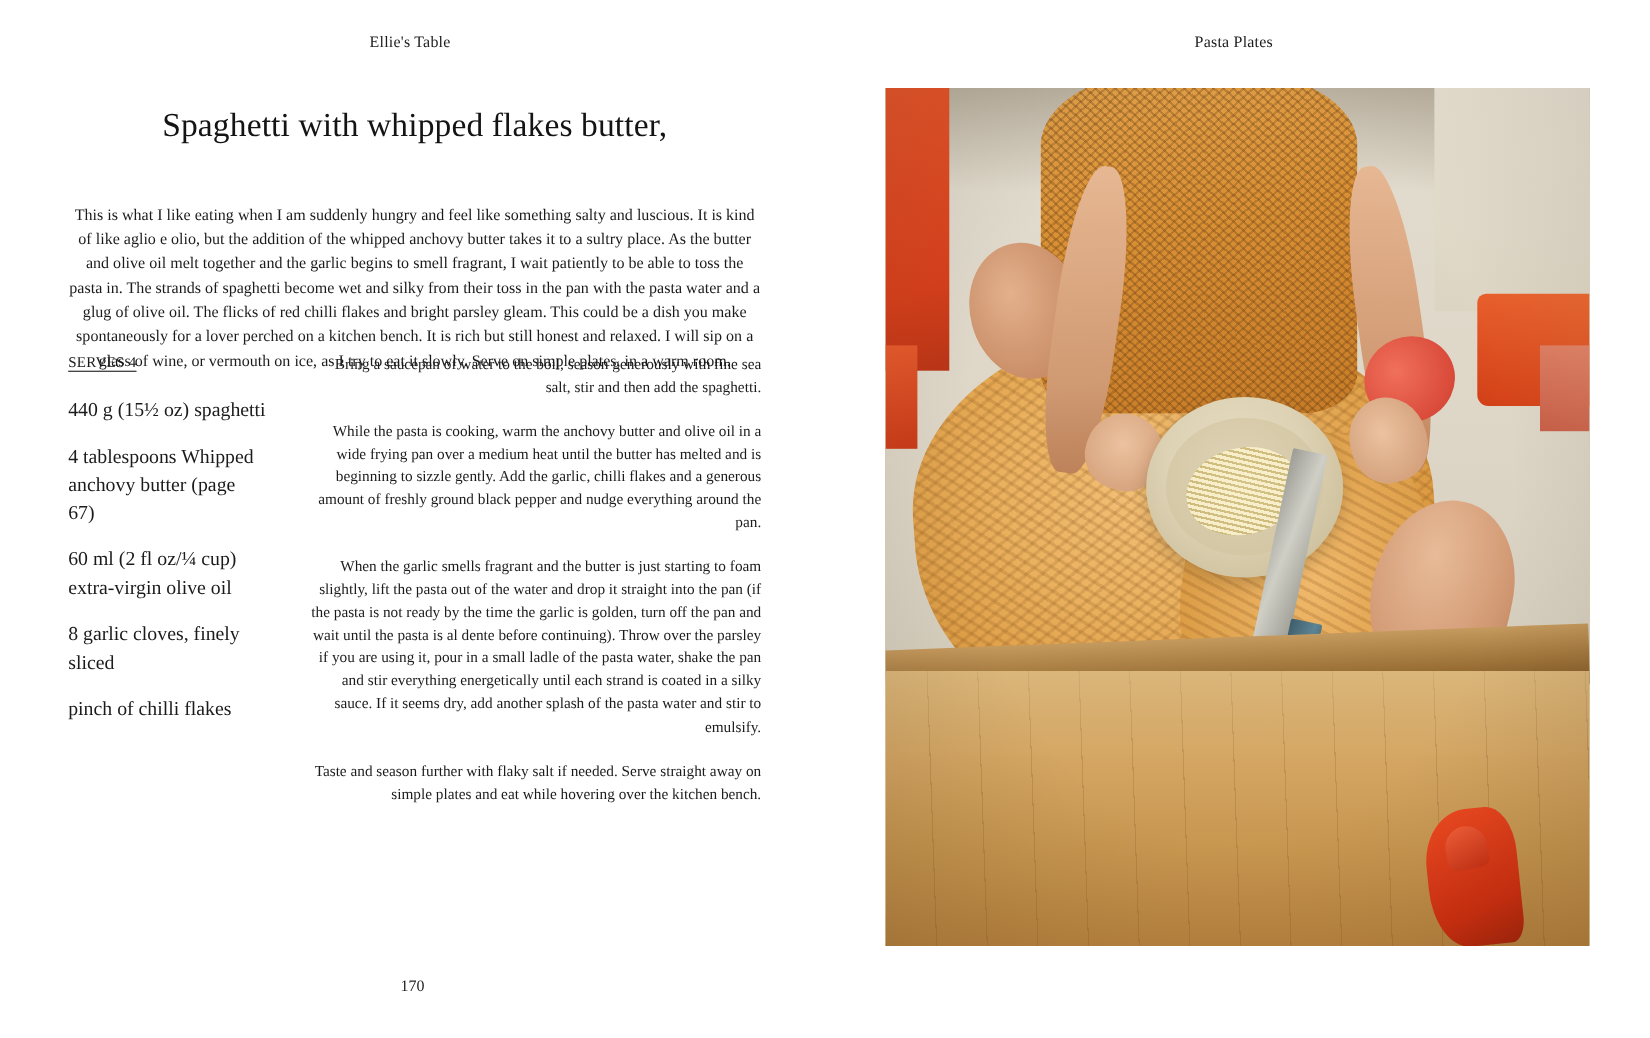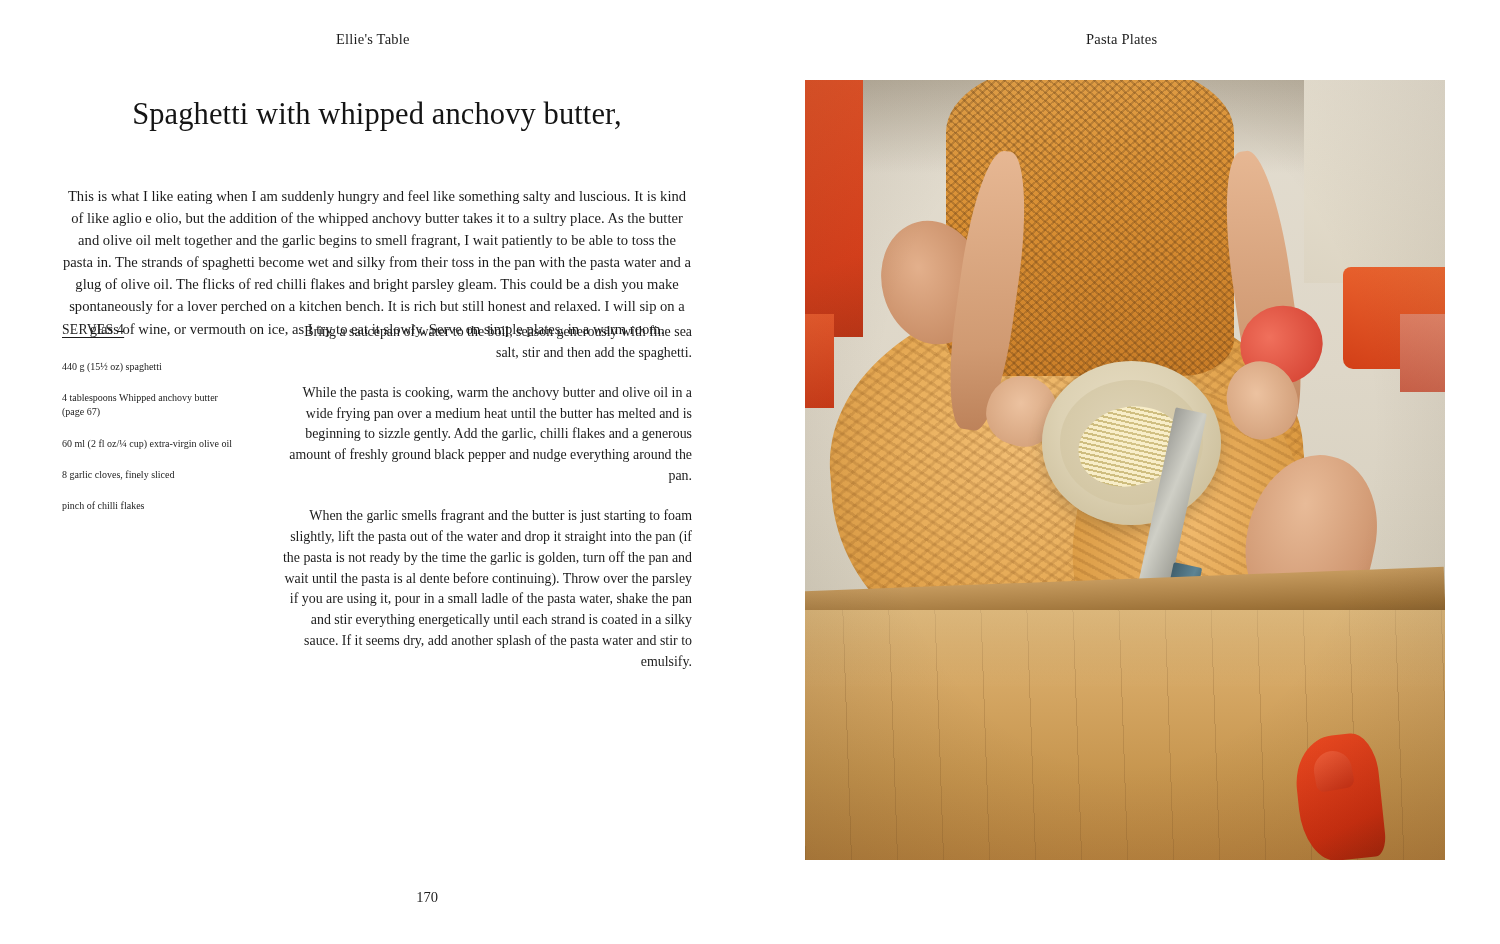--- a/index.html
+++ b/index.html
@@ -41,21 +41,21 @@
   
   .folio {
     position: absolute;
     bottom: 38px;
     width: 100%;
     text-align: center;
     font-size: 14.5px;
     color: #1c1c1c;
   }
   .folio span { display: inline-block; }
-  .folio-left  { padding-left: 12px; margin-left: 40px; }
+  .folio-left  { padding-left: 0px; }
 
   
   .recipe-title {
     position: absolute;
     top: 74px;
     left: 62px;
     width: 630px;
     text-align: center;
     font-size: 30.5px;
     line-height: 1.33;
@@ -91,21 +91,21 @@
 
   .serves {
     font-size: 13.6px;
     letter-spacing: .3px;
     margin: 0 0 22px 0;
     text-decoration: underline;
     text-underline-offset: 2.5px;
     text-decoration-thickness: .6px;
   }
   .ingredient {
-    font-size: 10px;
+    font-size: 18px;
     line-height: 1.42;
     margin: 0 0 17px 0;
     max-width: 180px;
   }
 
   .step {
     font-size: 13.9px;
     line-height: 1.5;
     margin: 0 0 19px 0;
   }
@@ -406,41 +406,42 @@
 </head>
 <body>
 
 <div class="spread">
 
   <div class="page page-left">
 
     <div class="running-head running-head-left">Ellie's Table</div>
 
     <h1 class="recipe-title">
-      <span class="line">Spaghetti with whipped anchovy butter,</span>
+      <span class="line">Spaghetti with whipped flakes butter,</span>
     </h1>
 
     <p class="intro">This is what I like eating when I am suddenly hungry and feel like something salty and luscious. It is kind of like aglio e olio, but the addition of the whipped anchovy butter takes it to a sultry place. As the butter and olive oil melt together and the garlic begins to smell fragrant, I wait patiently to be able to toss the pasta in. The strands of spaghetti become wet and silky from their toss in the pan with the pasta water and a glug of olive oil. The flicks of red chilli flakes and bright parsley gleam. This could be a dish you make spontaneously for a lover perched on a kitchen bench. It is rich but still honest and relaxed. I will sip on a glass of wine, or vermouth on ice, as I try to eat it slowly. Serve on simple plates, in a warm room.</p>
 
     <div class="cols">
 
       <div class="col-ingredients">
         <p class="serves">SERVES 4</p>
 
         <p class="ingredient">440 g (15½ oz) spaghetti</p>
         <p class="ingredient">4 tablespoons Whipped anchovy butter (page 67)</p>
         <p class="ingredient">60 ml (2 fl oz/¼ cup) extra-virgin olive oil</p>
         <p class="ingredient">8 garlic cloves, finely sliced</p>
         <p class="ingredient">pinch of chilli flakes</p>
       </div>
 
       <div class="col-method">
         <p class="step">Bring a saucepan of water to the boil, season generously with fine sea salt, stir and then add the spaghetti.</p>
         <p class="step">While the pasta is cooking, warm the anchovy butter and olive oil in a wide frying pan over a medium heat until the butter has melted and is beginning to sizzle gently. Add the garlic, chilli flakes and a generous amount of freshly ground black pepper and nudge everything around the pan.</p>
         <p class="step">When the garlic smells fragrant and the butter is just starting to foam slightly, lift the pasta out of the water and drop it straight into the pan (if the pasta is not ready by the time the garlic is golden, turn off the pan and wait until the pasta is al dente before continuing). Throw over the parsley if you are using it, pour in a small ladle of the pasta water, shake the pan and stir everything energetically until each strand is coated in a silky sauce. If it seems dry, add another splash of the pasta water and stir to emulsify.</p>
+        <p class="step">Taste and season further with flaky salt if needed. Serve straight away on simple plates and eat while hovering over the kitchen bench.</p>
       </div>
 
     </div>
 
     <div class="folio folio-left">
       <span>170</span>
     </div>
   </div>
 
   <div class="page page-right">

